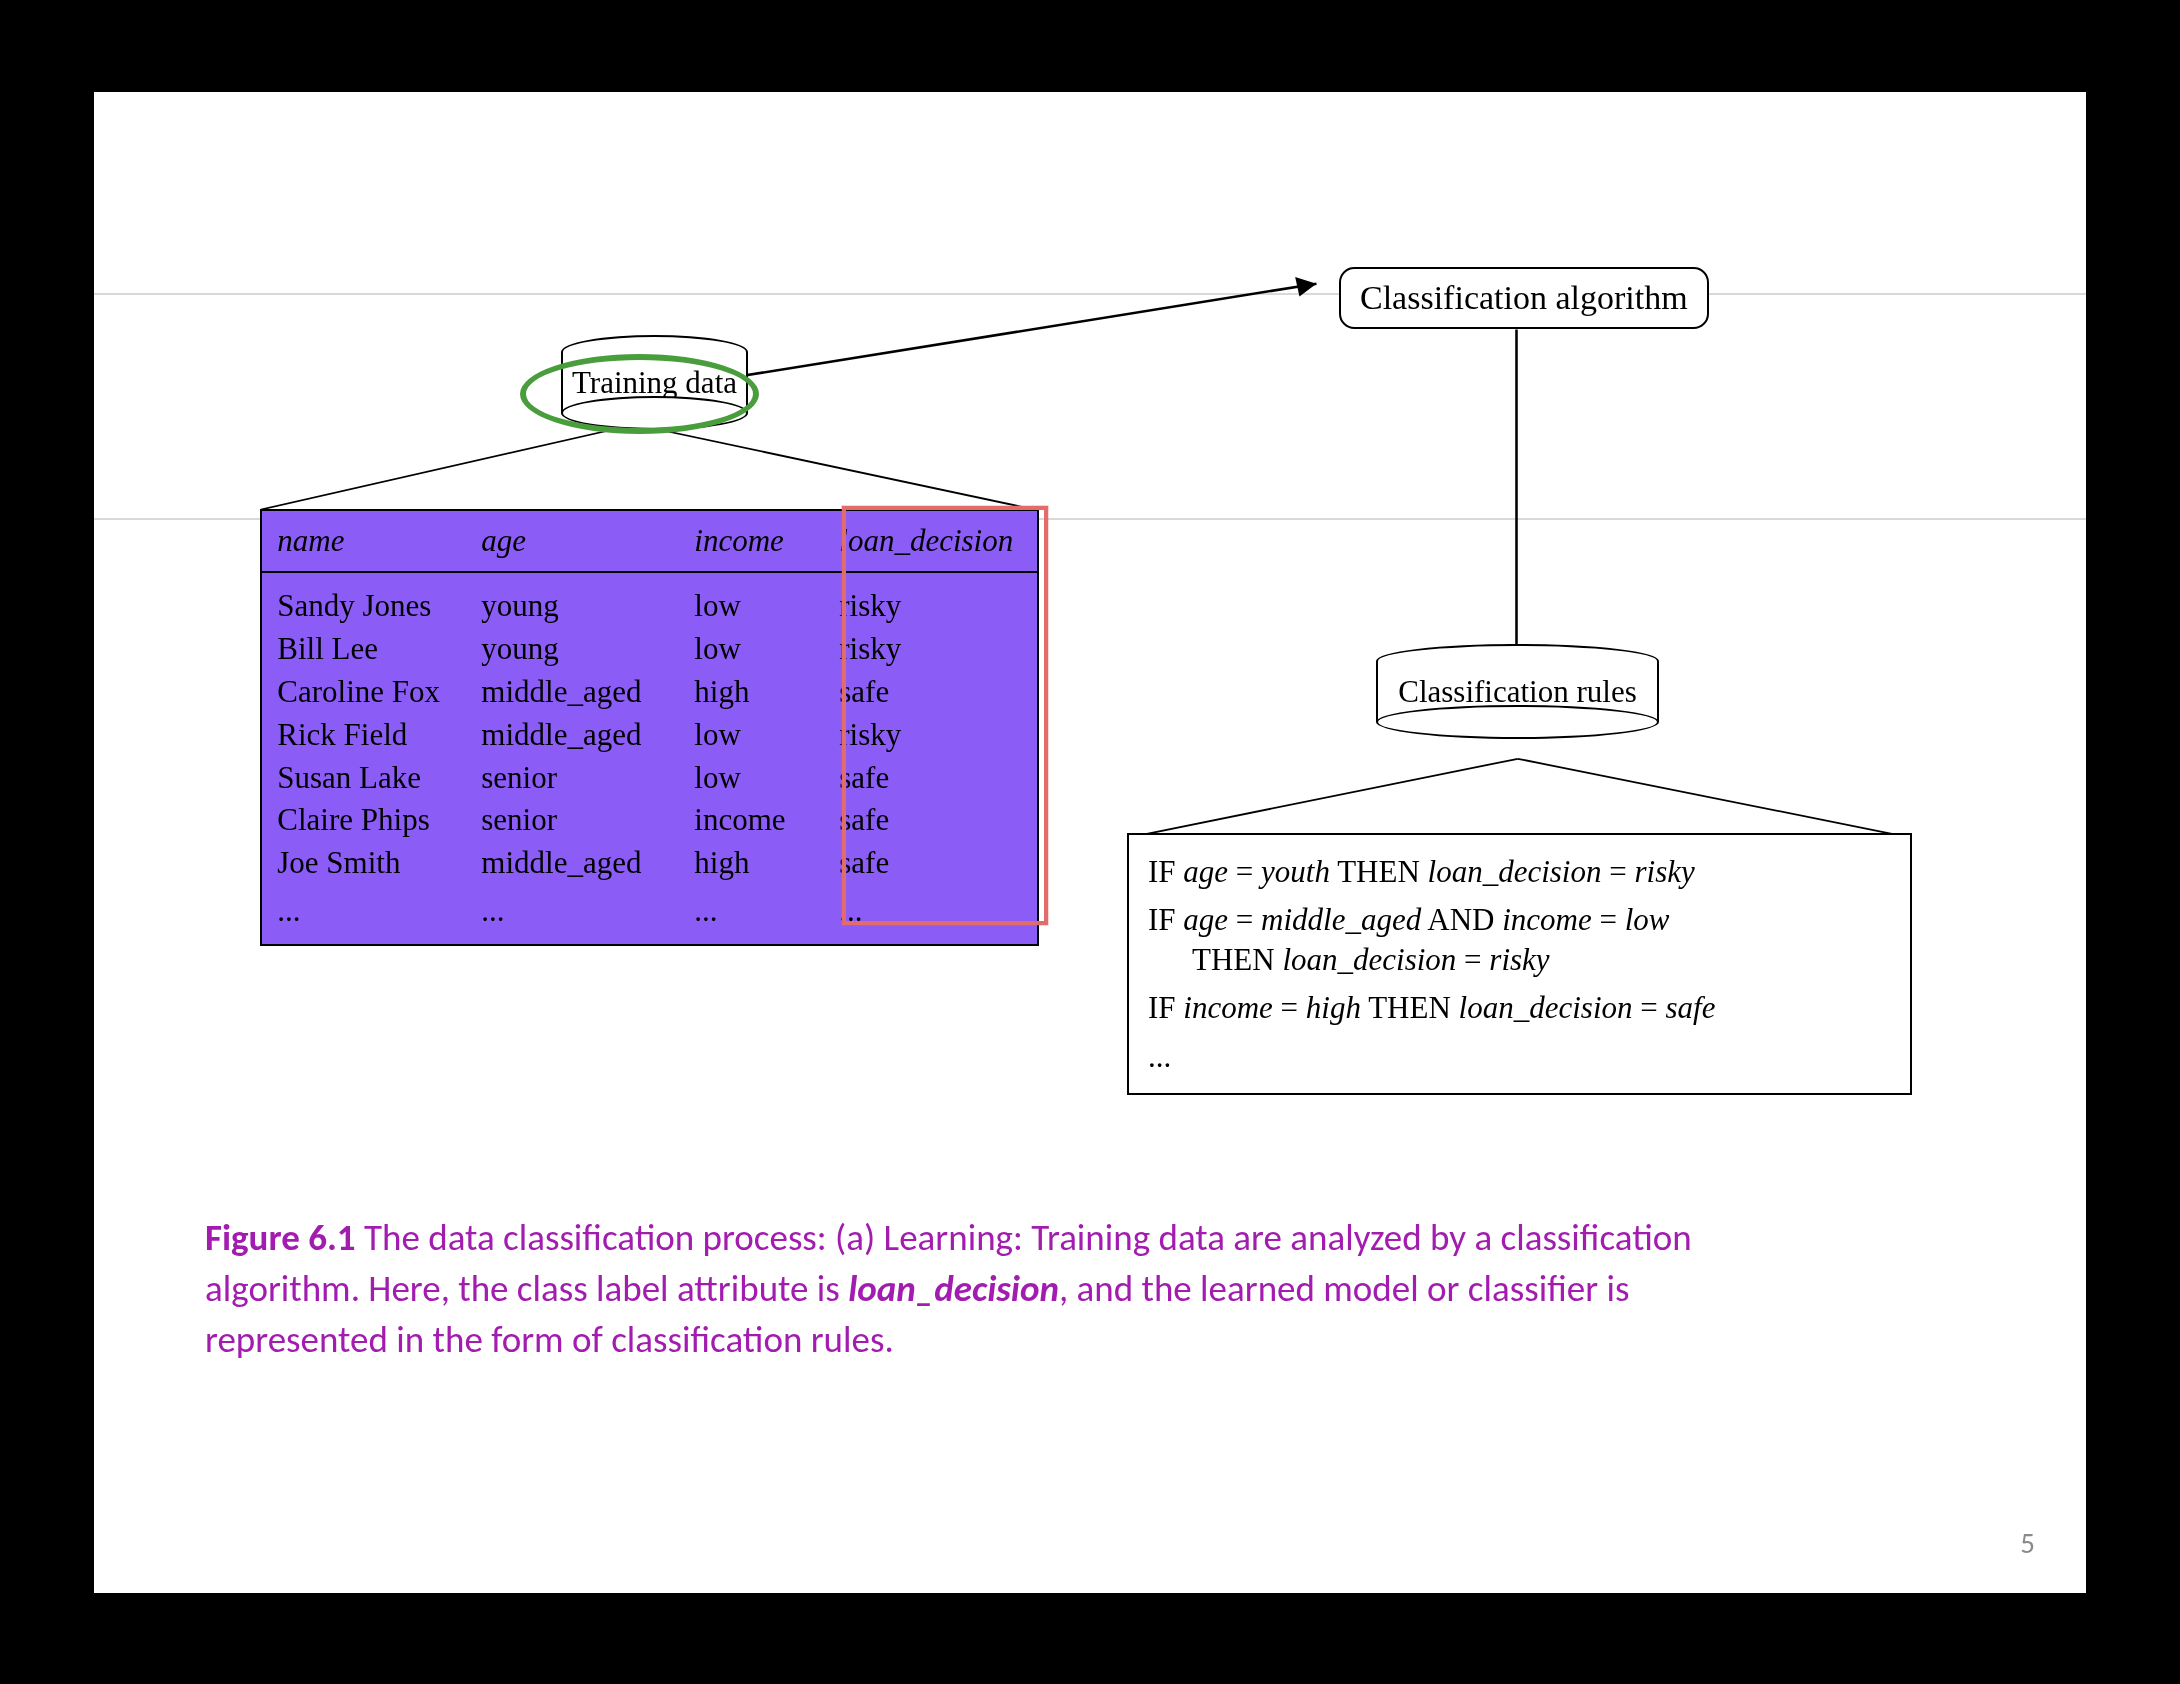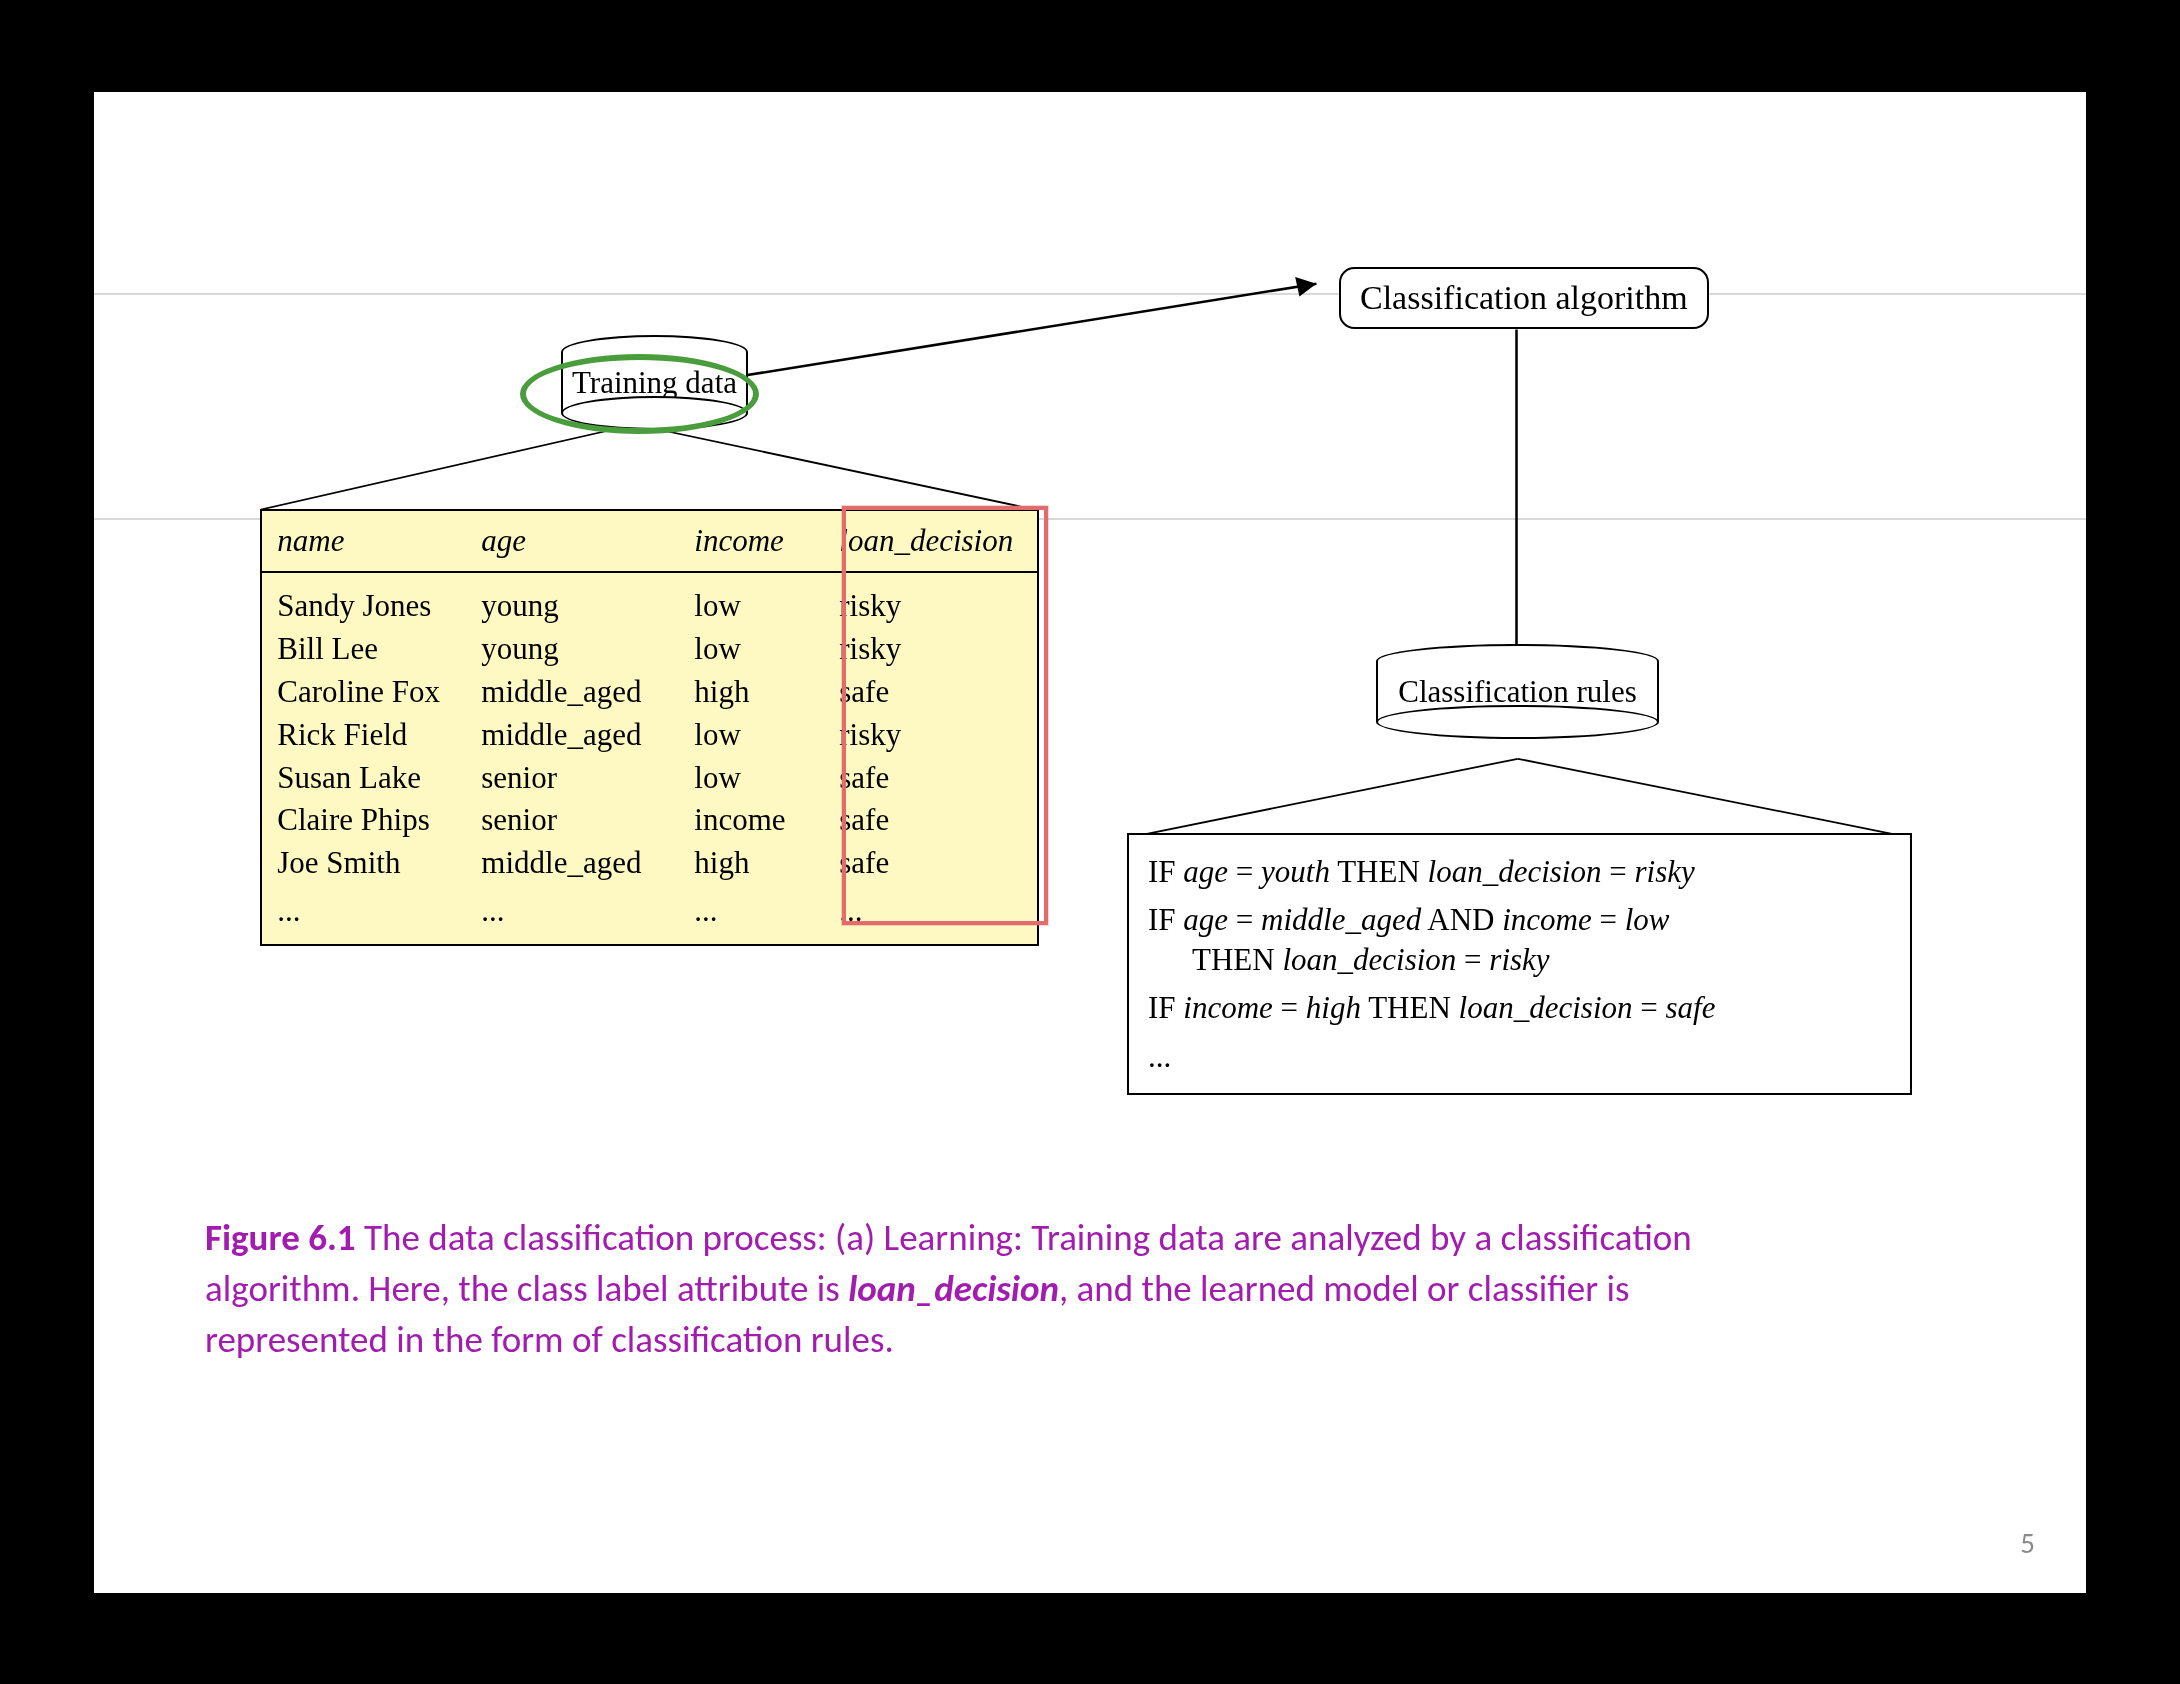--- a/index.html
+++ b/index.html
@@ -98,21 +98,21 @@
 
   
   svg.arrow { position: absolute; }
   svg.arrow line { stroke: #000; stroke-width: 3px; }
   svg.arrow polygon { fill: #000; }
 
   
   .tbl {
     position: absolute;
     border: 2.6px solid #000;
-    background: #fef9c3;
+    background: #8b5cf6;
     font-size: 31px;
   }
   .tbl-head, .tbl-row {
     display: grid;
   }
   .t-train .tbl-head,
   .t-train .tbl-row {
     grid-template-columns: 204px 213px 145px 196px;
   }
   .tbl .cell {

